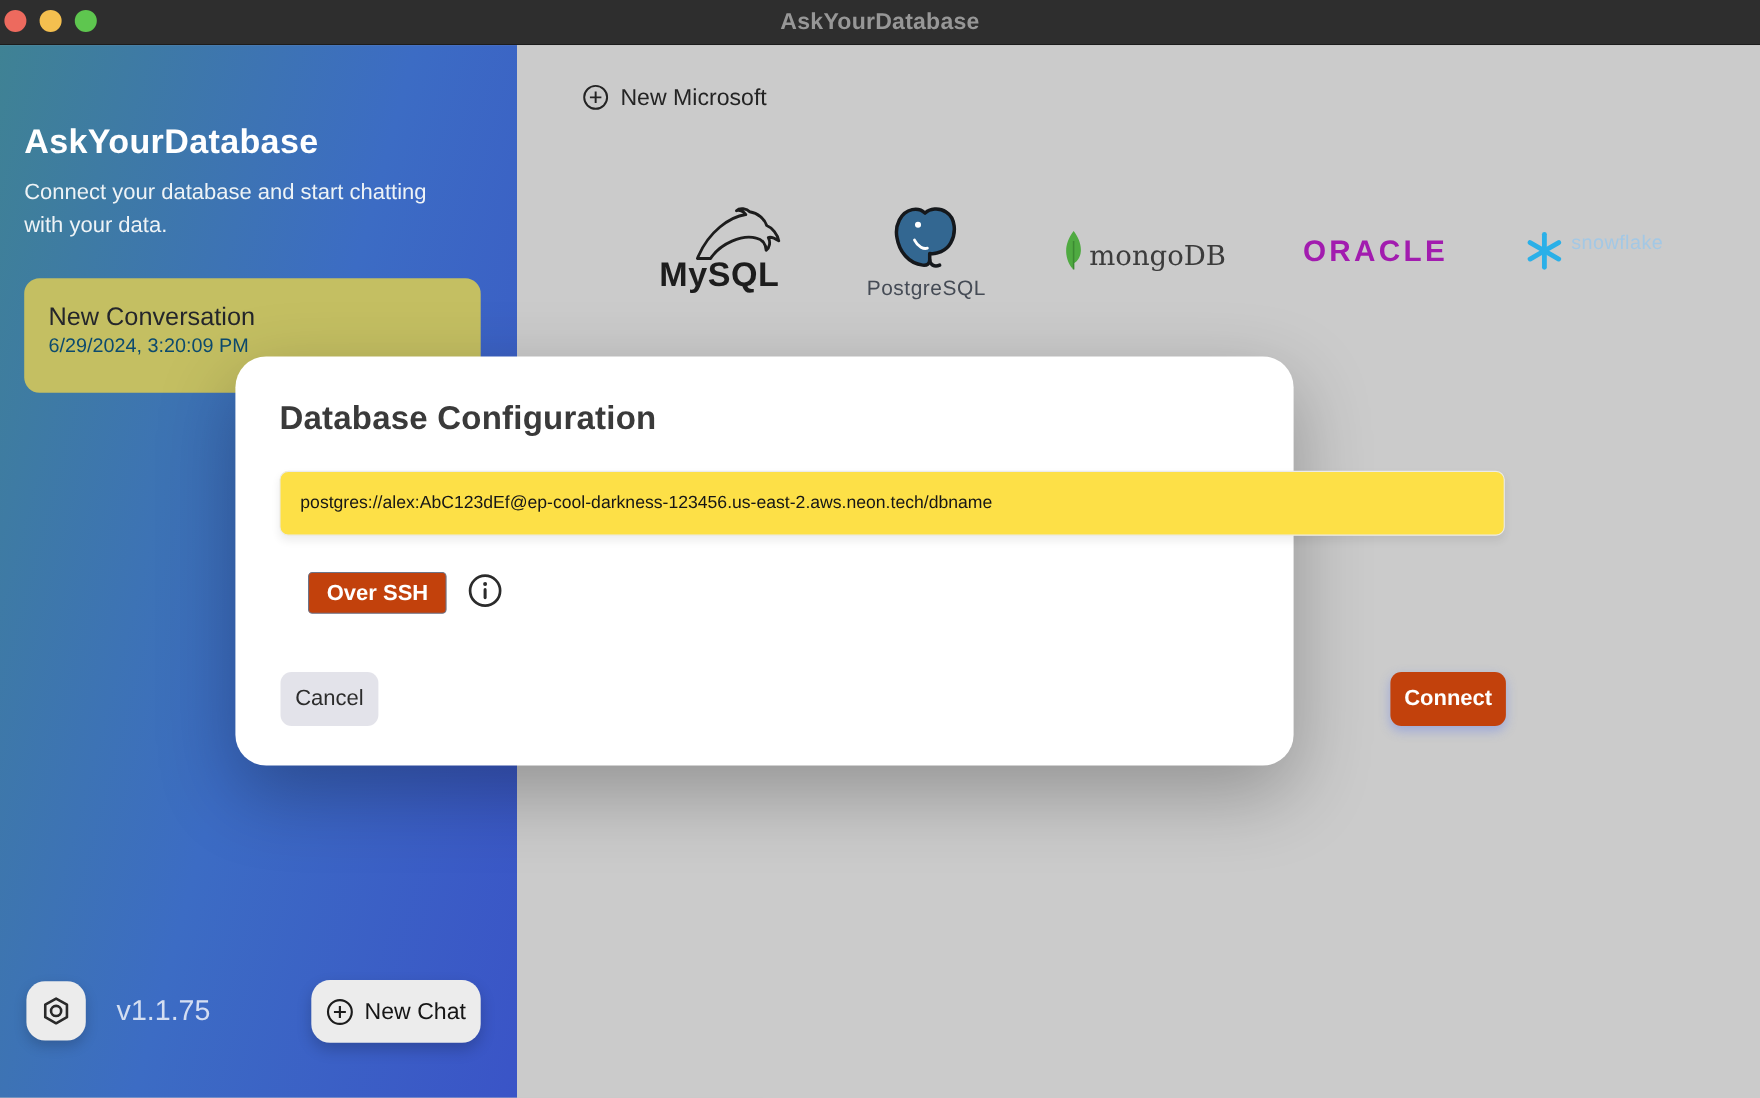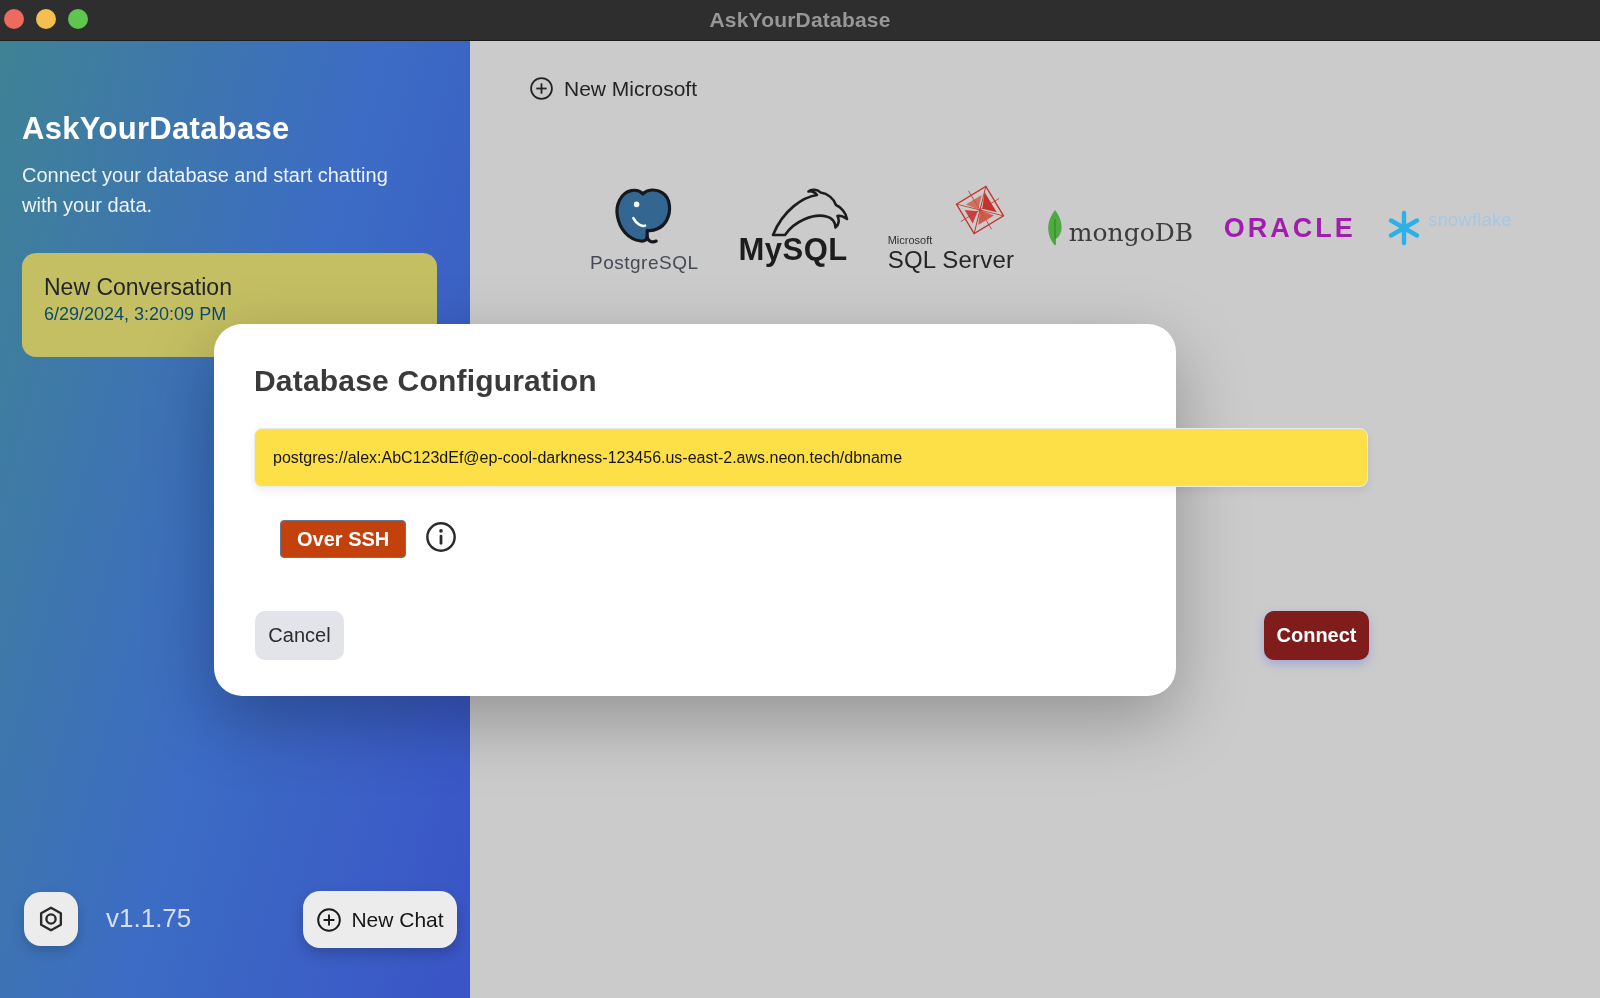--- a/index.html
+++ b/index.html
@@ -53,21 +53,21 @@
     box-shadow: 0 5px 12px rgba(0,0,0,0.18); cursor: pointer;
   }
   .version-label {
     position: absolute; left: 106px; top: 862px;
     color: rgba(255,255,255,0.78); font-size: 26px; font-weight: 400;
   }
   .new-chat-button {
     position: absolute; left: 283px; top: 850px; width: 154px; height: 57px;
     background: #ececec; border: none; border-radius: 17px;
     display: flex; align-items: center; justify-content: center; gap: 9px;
-    box-shadow: 0 6px 14px rgba(0,0,0,0.2); cursor: pointer; margin-left: 20px;
+    box-shadow: 0 6px 14px rgba(0,0,0,0.2); cursor: pointer;
   }
   .new-chat-label { color: #161616; font-size: 21px; font-weight: 500; }
 
   
   .main {
     position: absolute; left: 470px; top: 41px; width: 1130px; height: 957px;
     background: #cbcbcb;
   }
   .new-connection {
     position: absolute; left: 59px; top: 35px;
@@ -121,21 +121,21 @@
     display: flex; align-items: center; justify-content: center; cursor: pointer;
     background: none; border: none;
   }
   .cancel-button {
     position: absolute; left: 41px; top: 287px; width: 89px; height: 49px;
     background: #e3e3ea; border: none; border-radius: 10px;
     color: #2c2c2c; font-size: 20px; font-weight: 500; cursor: pointer;
   }
   .connect-button {
     position: absolute; left: 1050px; top: 287px; width: 105px; height: 49px;
-    background: #7f1d1d; border: none; border-radius: 10px;
+    background: #c2410c; border: none; border-radius: 10px;
     color: #ffffff; font-size: 20px; font-weight: 600; cursor: pointer;
     box-shadow: 0 4px 10px rgba(75,106,240,0.35);
   }
   button { font-family: "Liberation Sans", sans-serif; }
 </style>
 </head>
 <body>
 
 <div class="titlebar">
   <div class="traffic-lights">
@@ -185,61 +185,42 @@
       <svg width="25" height="25" viewBox="0 0 24 24" fill="none" stroke="#242424" stroke-width="1.7">
         <circle cx="12" cy="12" r="10"></circle>
         <line x1="12" y1="7" x2="12" y2="17"></line>
         <line x1="7" y1="12" x2="17" y2="12"></line>
       </svg>
     </span>
     <span class="new-connection-label">New Microsoft</span>
   </div>
 
   <div class="logos-row">
+
+    <div class="logo logo-mysql">
+      <span style="display:flex; margin-left:36px;">
+        <svg width="92" height="50" viewBox="0 0 92 50">
+          <path d="M8,47 C18,22 38,9 52,7 C50,4 46,2.5 43.5,3.5 C46.5,0.5 53,1.5 55.5,4.5 C63,5.5 69,11 71,17 C76,19 81,25 82,31 C79,29 75,27 72.5,28 C74.5,32 74,37 70.5,39.5 C70.5,34 67,29.5 61.5,28.5 C49,25 29,33 20,47 Z" fill="none" stroke="#1d1d1d" stroke-width="2.6" stroke-linejoin="round"></path>
+        </svg>
+      </span>
+      <span class="logo-label">MySQL</span>
+    </div>
 
     <div class="logo logo-postgres">
       <span style="display:flex;">
         <svg width="68" height="66" viewBox="0 0 64 62">
           <path d="M20,8 C10,10 5,22 7,32 C9,44 17,54 29,55.5 C33,56 35,54 35,51 L35,45.5 C41,46.5 49,43.5 53,36.5 C58,27.5 57,15 49,10 C43,6 35,7 31,11 C28,8 24,7.2 20,8 Z" fill="#336791" stroke="#15181c" stroke-width="3" stroke-linejoin="round"></path>
           <circle cx="25" cy="21" r="2.6" fill="#ffffff"></circle>
           <path d="M35,51 C35,55 39,57.5 43.5,55.5" stroke="#15181c" stroke-width="3" fill="none" stroke-linecap="round"></path>
           <path d="M22,34 C25,40 30,42 33,41" stroke="#ffffff" stroke-width="2.4" fill="none" stroke-linecap="round"></path>
         </svg>
       </span>
       <span class="logo-label">PostgreSQL</span>
     </div>
 
-    <div class="logo logo-mysql">
-      <span style="display:flex; margin-left:36px;">
-        <svg width="92" height="50" viewBox="0 0 92 50">
-          <path d="M8,47 C18,22 38,9 52,7 C50,4 46,2.5 43.5,3.5 C46.5,0.5 53,1.5 55.5,4.5 C63,5.5 69,11 71,17 C76,19 81,25 82,31 C79,29 75,27 72.5,28 C74.5,32 74,37 70.5,39.5 C70.5,34 67,29.5 61.5,28.5 C49,25 29,33 20,47 Z" fill="none" stroke="#1d1d1d" stroke-width="2.6" stroke-linejoin="round"></path>
-        </svg>
-      </span>
-      <span class="logo-label">MySQL</span>
-    </div>
-
-    <div class="logo logo-sqlserver">
-      <span class="sql-icon" style="display:flex;">
-        <svg width="56" height="56" viewBox="0 0 60 60">
-          <g transform="rotate(14 30 30)">
-            <path d="M30 4 L56 30 L30 56 L4 30 Z" fill="none" stroke="#c5342c" stroke-width="1.4"></path>
-            <line x1="30" y1="4" x2="30" y2="56" stroke="#c5342c" stroke-width="1"></line>
-            <line x1="4" y1="30" x2="56" y2="30" stroke="#c5342c" stroke-width="1"></line>
-            <line x1="13" y1="13" x2="47" y2="47" stroke="#c5342c" stroke-width="0.8"></line>
-            <line x1="47" y1="13" x2="13" y2="47" stroke="#c5342c" stroke-width="0.8"></line>
-            <path d="M30 10 L48 28 L32 28 Z" fill="#c5342c"></path>
-            <path d="M30 30 L46 32 L32 46 Z" fill="#d0503a" opacity="0.9"></path>
-            <path d="M28 30 L14 28 L28 14 Z" fill="#d0503a" opacity="0.75"></path>
-            <path d="M28 32 L14 34 L26 46 Z" fill="#c5342c" opacity="0.9"></path>
-          </g>
-        </svg>
-      </span>
-      <span class="brand">Microsoft</span>
-      <span class="logo-label">SQL Server</span>
-    </div>
 
     <div class="logo logo-mongo">
       <span style="display:flex;">
         <svg width="20" height="38" viewBox="0 0 20 38">
           <path d="M10 1 C5 8 2.8 14 3.3 21 C3.8 28 7 33 9.2 35.5 L9.8 30.5 C12.5 29.5 16.2 25.5 16.6 19.5 C17 12.5 14 6 10 1 Z" fill="#4faa41"></path>
           <line x1="10" y1="10" x2="10" y2="36" stroke="#3c8a33" stroke-width="1.4"></line>
         </svg>
       </span>
       <span class="logo-label">mongoDB</span>
     </div>

